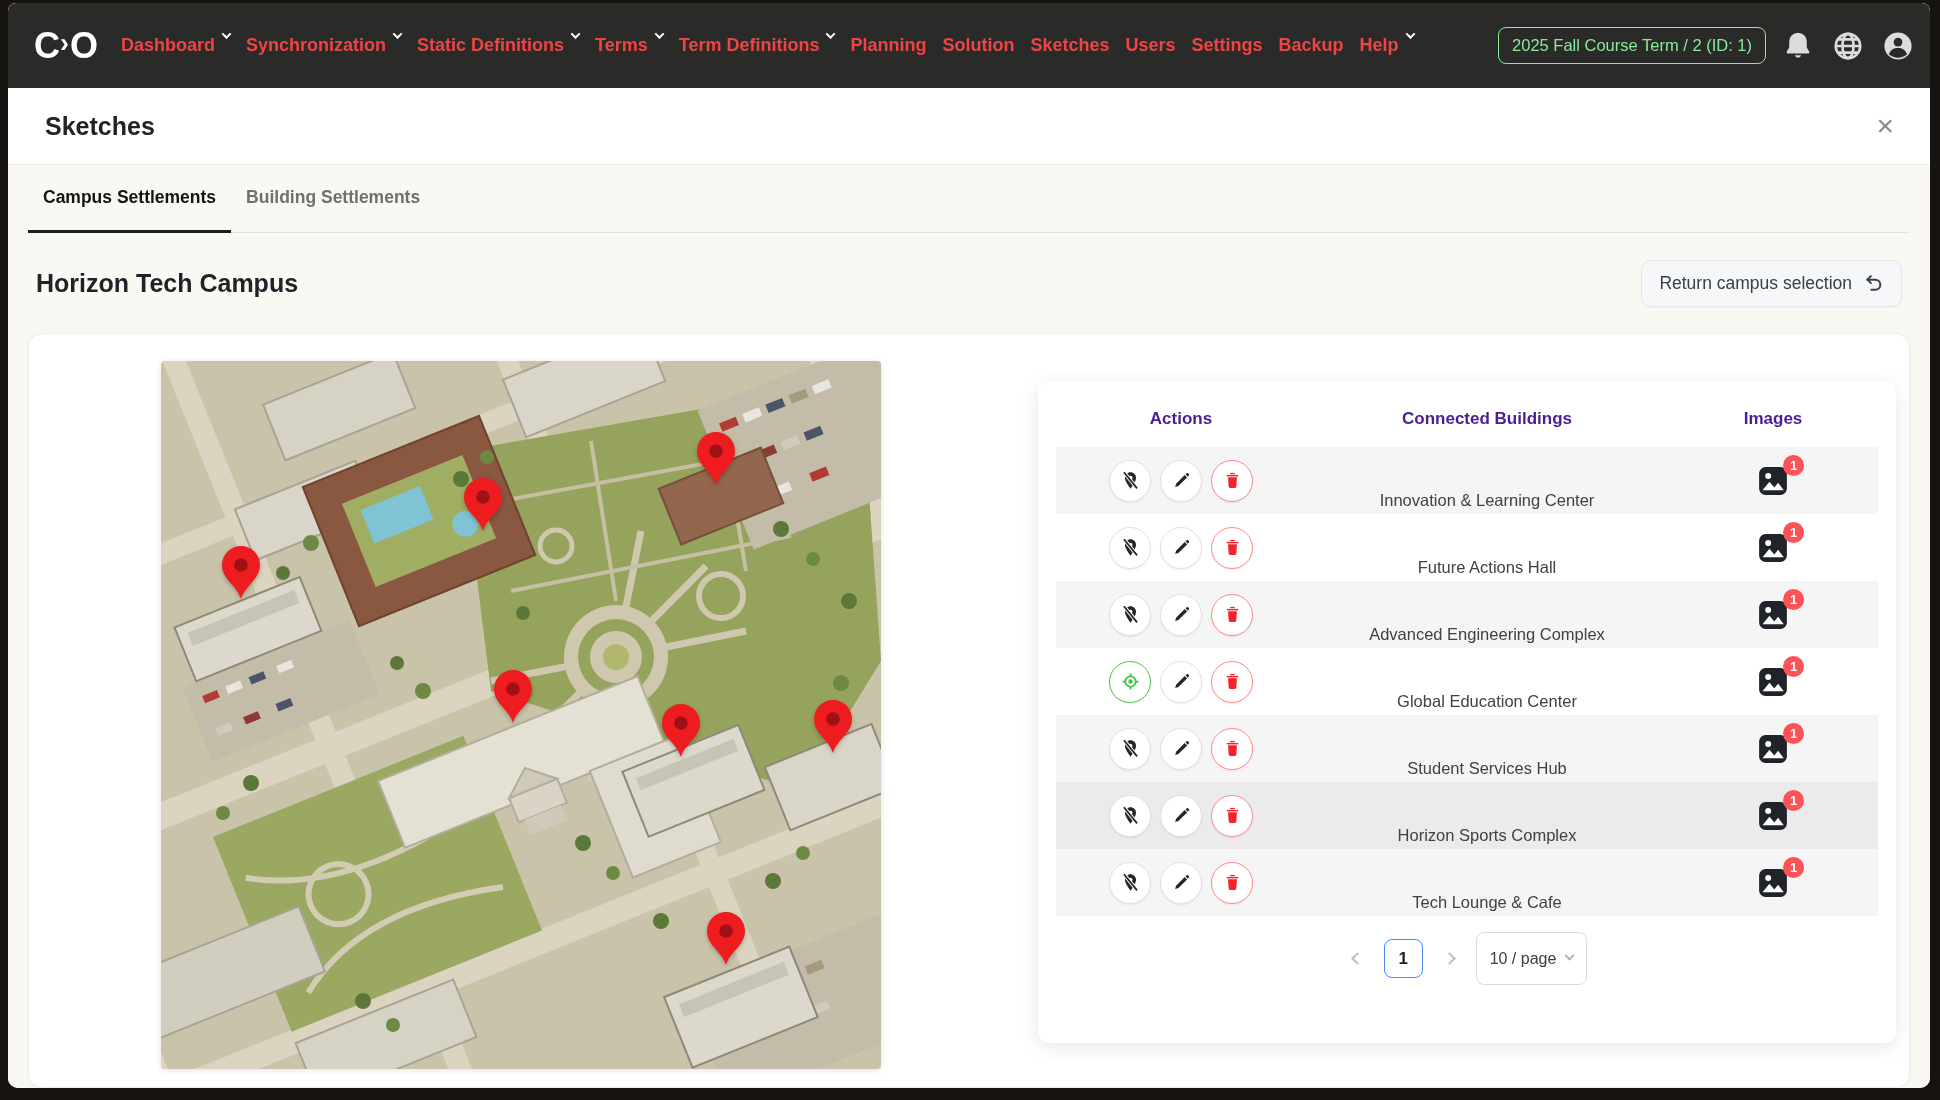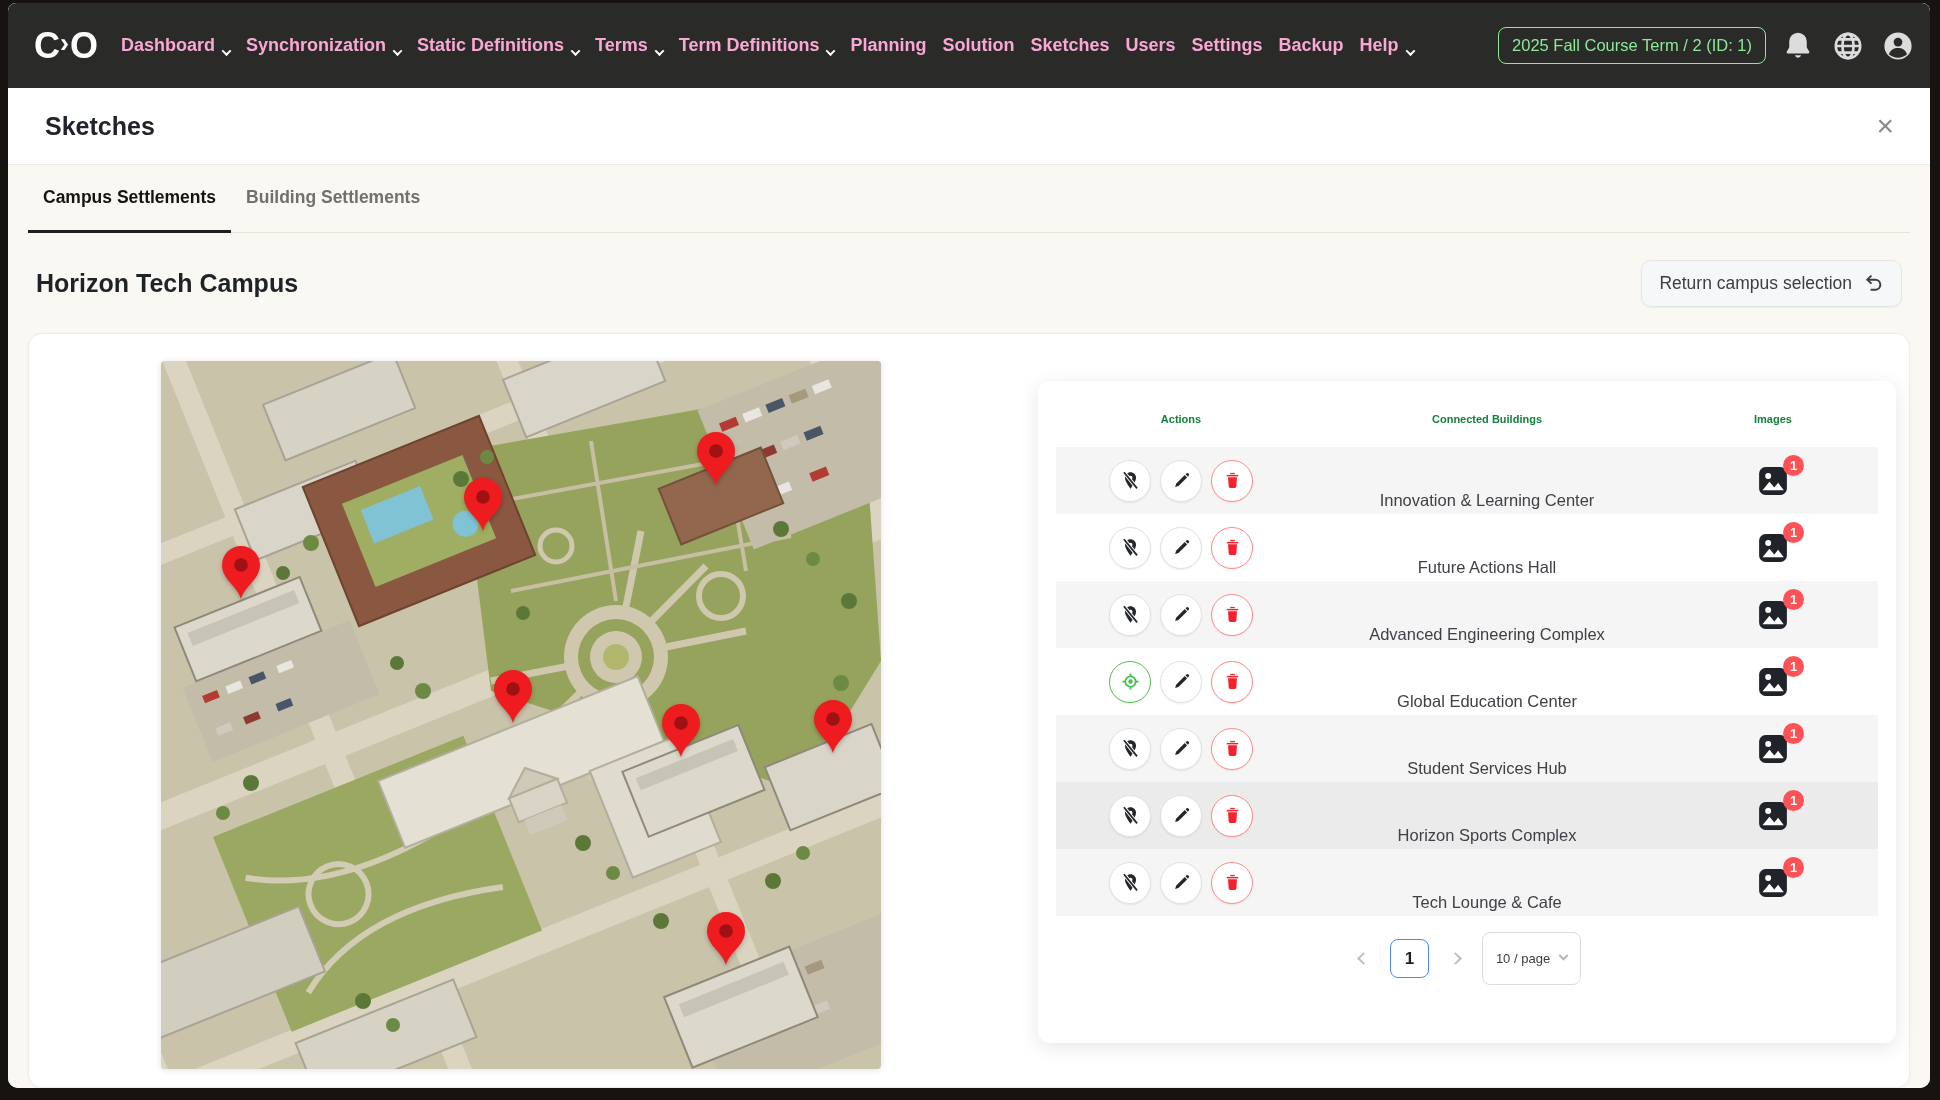--- a/index.html
+++ b/index.html
@@ -9,21 +9,21 @@
   .app { position:absolute; left:8px; top:3px; width:1922px; height:1085px;
          background:#faf8f3; border-radius:8px 8px 10px 10px; overflow:hidden; }
 
   
   .topnav { position:relative; height:85px; background:#2a2a28; display:flex;
             align-items:center; padding:0 14px 0 26px; border-radius:8px 8px 0 0; }
   .logo { display:flex; align-items:center; color:#fff; margin-right:24px; cursor:pointer; }
   .logo .l-big { font-size:36px; font-weight:800; letter-spacing:-1px; }
   .logo .l-chev { font-size:27px; font-weight:800; margin:0 1px; transform:translateY(-2px); }
   .navitems { display:flex; align-items:center; gap:16px; }
-  .navitem { display:flex; align-items:flex-end; color:#f9a8d4; font-size:18px; font-weight:700;
+  .navitem { display:flex; align-items:flex-start; color:#ef4444; font-size:18px; font-weight:700;
              white-space:nowrap; cursor:pointer; }
   .caret { display:inline-block; width:7px; height:7px; border-right:2.2px solid currentColor;
            border-bottom:2.2px solid currentColor; transform:rotate(45deg) translate(-1px,-1px); }
   .nav-caret { margin-left:8px; color:#fff; margin-top:-3px; }
   .nav-right { margin-left:auto; display:flex; align-items:center; gap:13px; }
   .term-badge { border:1.5px solid #8ce99a; color:#8ce99a; font-size:16.5px; font-weight:500;
                 padding:8px 13px; border-radius:8px; white-space:nowrap; cursor:pointer; }
   .navicon { width:37px; height:37px; display:flex; align-items:center; justify-content:center; cursor:pointer; }
   .navicon svg { width:34px; height:34px; }
 
@@ -59,21 +59,21 @@
          filter:drop-shadow(0 2px 2px rgba(0,0,0,.25)); }
 
   
   .card { position:absolute; left:1009px; top:47px; width:858px; height:662px; background:#fff;
           border-radius:12px; box-shadow:0 4px 20px rgba(0,0,0,.10); padding:10px 18px 0 18px; }
   .thead { display:flex; height:56px; align-items:center; }
   .col { display:flex; align-items:center; justify-content:center; }
   .c-act { width:250px; }
   .c-name { flex:1; }
   .c-img { width:210px; }
-  .thead .col { font-size:11px; font-weight:700; color:#15803d; }
+  .thead .col { font-size:17px; font-weight:700; color:#4c1d95; }
   .trow { display:flex; height:67px; align-items:center; }
   .trow.stripe { background:#f5f5f5; }
   .trow.hilite { background:#ebebeb; }
   .trow .c-name { font-size:16.5px; color:#3f4147; text-align:center;margin-top:39px; }
   .c-act { gap:9px; }
   .act { width:42px; height:42px; border-radius:50%; background:#fff; border:1px solid #e2e2e2;
          display:flex; align-items:center; justify-content:center; cursor:pointer;
          box-shadow:0 1px 2px rgba(0,0,0,.07); padding:0; }
   .act svg { width:21px; height:21px; }
   .act.del { border:1.5px solid #ff8a8c; }
@@ -86,21 +86,21 @@
 
   
   .pagin { display:flex; align-items:center; justify-content:center; gap:16px; margin-top:16px; }
   .pg-arrow { background:none; border:none; color:#b9bfc8; cursor:pointer; padding:6px; display:flex; }
   .pg-arrow .caret { width:9px; height:9px; border-width:2.2px; }
   .pg-arrow.prev .caret { transform:rotate(135deg); }
   .pg-arrow.next .caret { transform:rotate(-45deg); }
   .pg-num { width:39px; height:39px; border:1.5px solid #4f86f7; border-radius:8px; background:#fff;
             font-family:inherit; font-size:17px; font-weight:600; color:#1f1f1f; cursor:pointer; }
   .pg-size { height:53px; display:flex; align-items:center; gap:10px; border:1px solid #dcdcdc;
-             border-radius:8px; background:#fff; padding:0 13px; font-size:13px; color:#3a3c40;
+             border-radius:8px; background:#fff; padding:0 13px; font-size:16px; color:#3a3c40;
              cursor:pointer; font-family:inherit; }
   .pg-size .caret { width:7px; height:7px; color:#b5b5b5; transform:rotate(45deg) translate(-2px,-2px); }
   .summary { margin-top:13px; text-align:center; font-size:16.5px; color:#c2c2c0; }
   .summary b { color:#5a5a58; font-weight:700; }
 </style>
 </head>
 <body>
 
 <div class="app">
 

